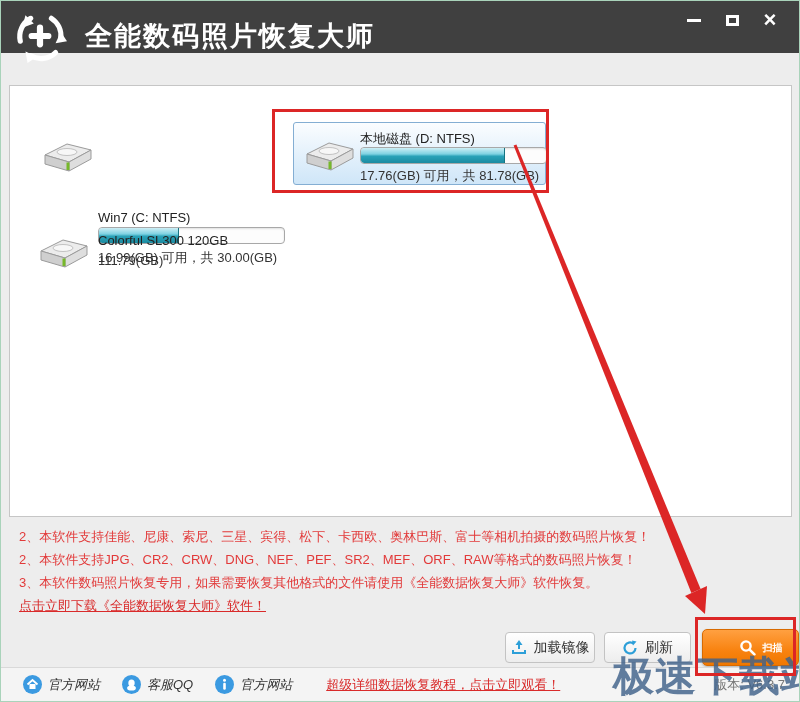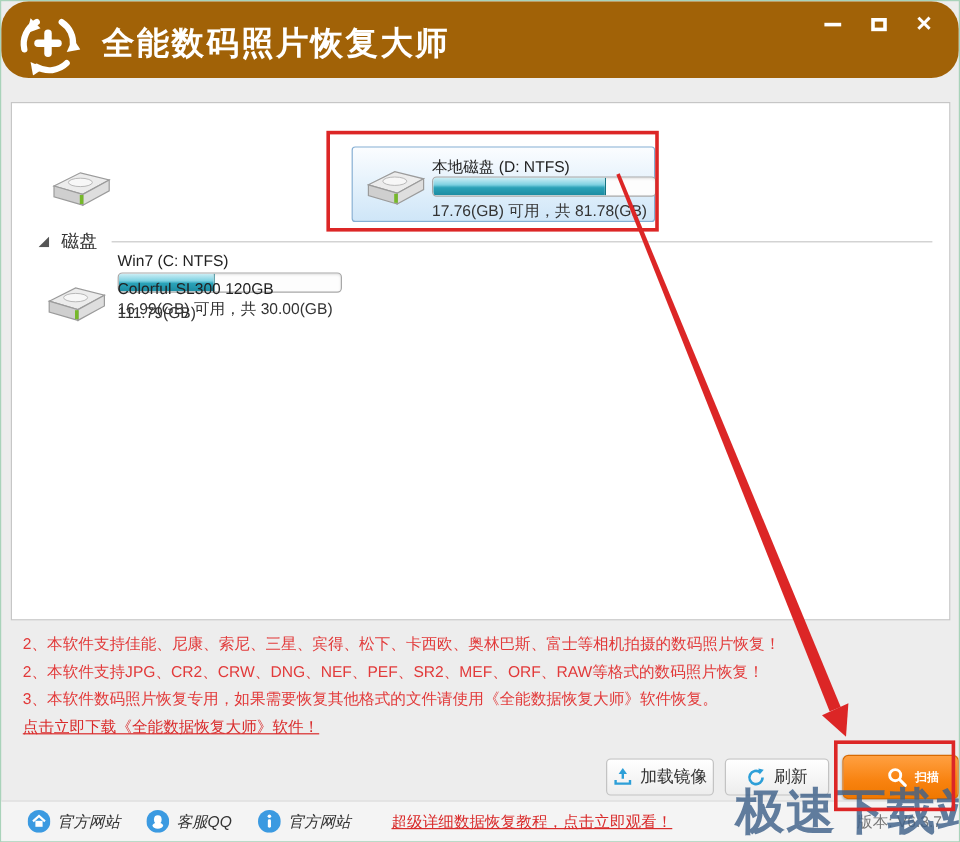--- a/index.html
+++ b/index.html
@@ -3,21 +3,21 @@
 <meta charset="utf-8">
 <style>
   * { margin:0; padding:0; box-sizing:border-box; }
   html,body { background:#dcdcdc; }
   body { font-family:"Liberation Sans","DejaVu Sans",sans-serif; }
   .window {
     position:relative; width:800px; height:702px; overflow:hidden;
     background:#ededed; border:1px solid #a9d3ba; margin:0 auto;
   }
   
-  .titlebar { position:absolute; left:0; top:0; width:100%; height:64px; background:#a16207;border-radius:23px; }
+  .titlebar { position:absolute; left:0; top:0; width:100%; height:52px; background:#404040; }
   .logo { position:absolute; left:12px; top:8px; width:54px; height:54px; }
   .app-title { position:absolute; left:84px; top:0; height:70px; line-height:70px;
     color:#fff; font-size:27px; font-weight:bold; letter-spacing:2px; }
   .winctl { position:absolute; top:8px; right:18px; display:flex; gap:16px; }
   .winctl .btn { width:22px; height:22px; display:flex; align-items:center; justify-content:center; cursor:pointer; }
   .ctl-min i { display:block; width:14px; height:3px; background:#fff; }
   .ctl-max i { display:block; width:13px; height:11px; border:3px solid #fff; }
   .ctl-close { color:#fff; font-size:22px; font-weight:bold; line-height:20px; }
   
   .panel { position:absolute; left:8px; top:84px; width:783px; height:432px;
@@ -135,27 +135,20 @@
         <ellipse cx="27" cy="14" rx="10" ry="3.5" fill="#f7f7f7" stroke="#b5b5b5" stroke-width="0.8"></ellipse>
         <rect x="26.5" y="24.5" width="3" height="7.5" fill="#76b82a"></rect>
       </svg>
       <div class="drive-name" style="left:66px; top:7px;">本地磁盘 (D: NTFS)</div>
       <div class="bar-track" style="left:66px; top:24px;">
         <div class="bar-fill" style="width: 78%;"></div>
       </div>
       <div class="drive-usage" style="left:66px; top:44px;">17.76(GB) 可用，共 81.78(GB)</div>
     </div>
 
-    <div class="group-header gh-disk">
-      <svg class="tri" width="9" height="9">
-          <polygon points="9,0 9,9 0,9" fill="#555"></polygon>
-        </svg>
-      <span class="lbl">磁盘</span>
-      <span class="rule"></span>
-    </div>
 
     <div class="drive-item">
       <svg class="drive-icon" style="left:26px; top:148px;" viewBox="0 0 56 38">
         <polygon points="5,17 27,6 51,12 29,24" fill="#ececec" stroke="#9b9b9b" stroke-width="1"></polygon>
         <polygon points="5,17 29,24 29,33 5,26" fill="#cfcfcf" stroke="#9b9b9b" stroke-width="1"></polygon>
         <polygon points="29,24 51,12 51,21 29,33" fill="#dedede" stroke="#9b9b9b" stroke-width="1"></polygon>
         <ellipse cx="27" cy="14" rx="10" ry="3.5" fill="#f7f7f7" stroke="#b5b5b5" stroke-width="0.8"></ellipse>
         <rect x="26.5" y="24.5" width="3" height="7.5" fill="#76b82a"></rect>
       </svg>
       <div class="drive-name" style="left:88px; top:147px;">Colorful SL300 120GB</div>

